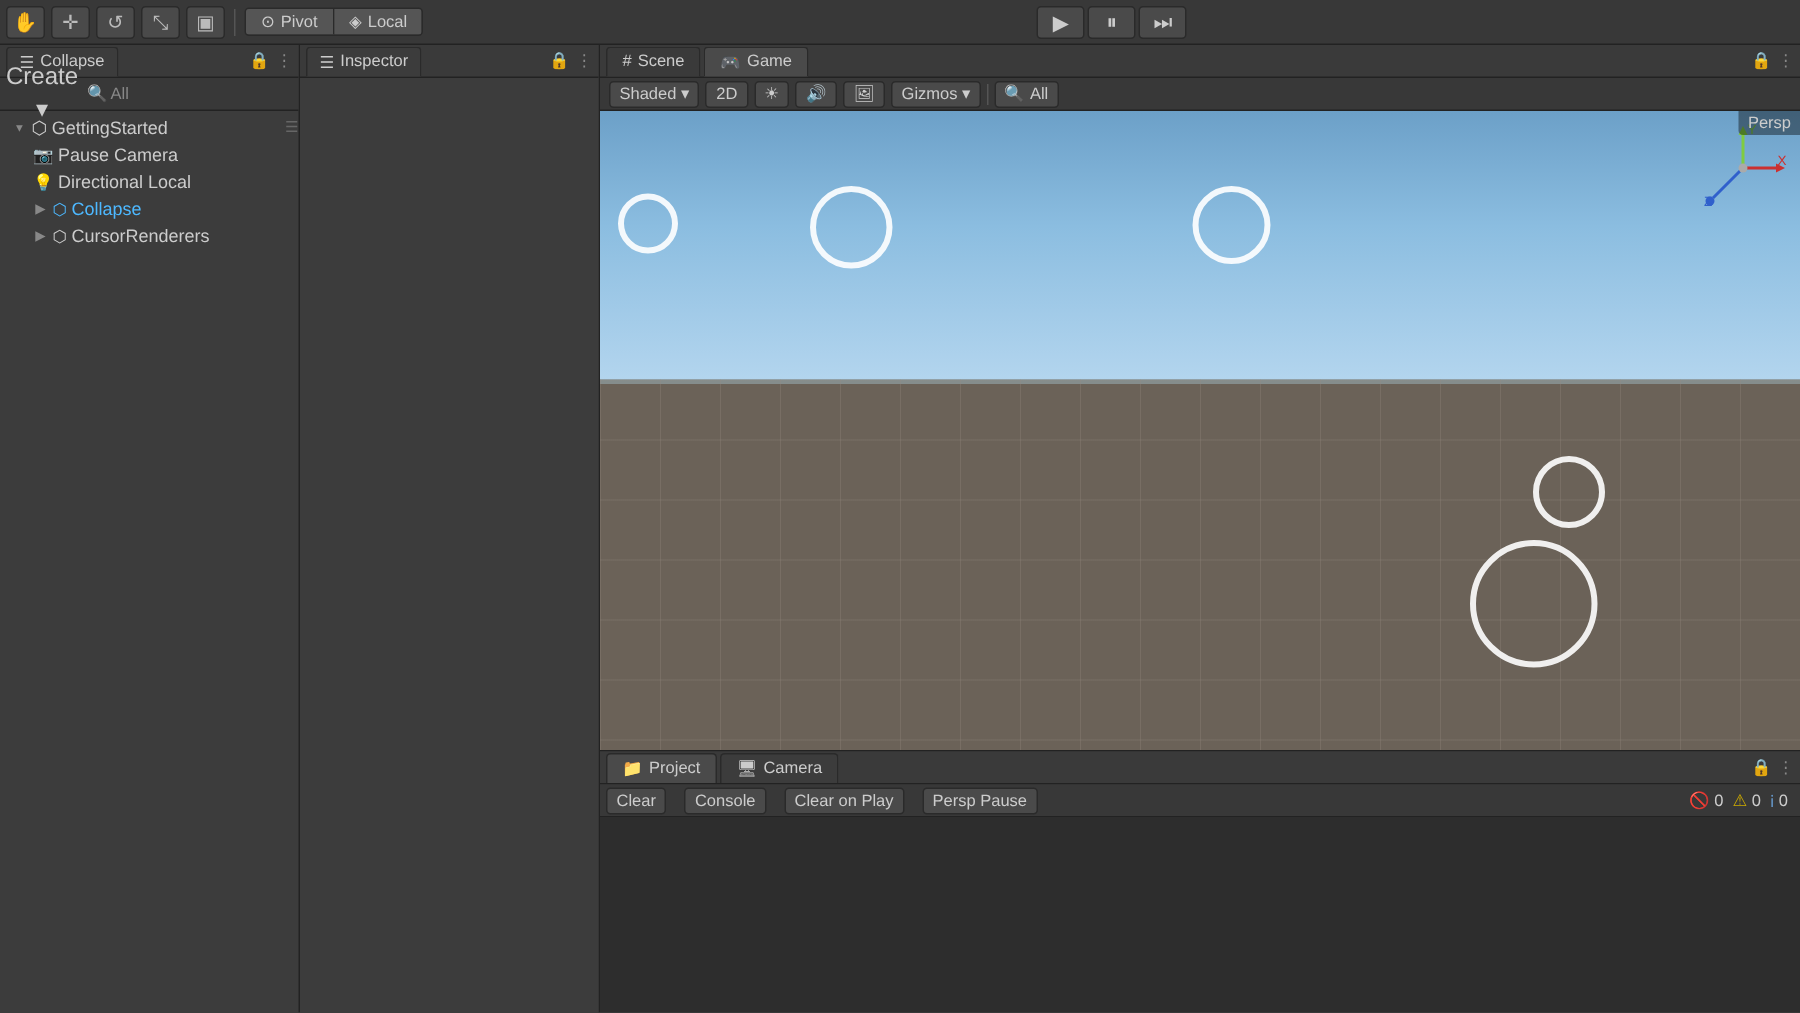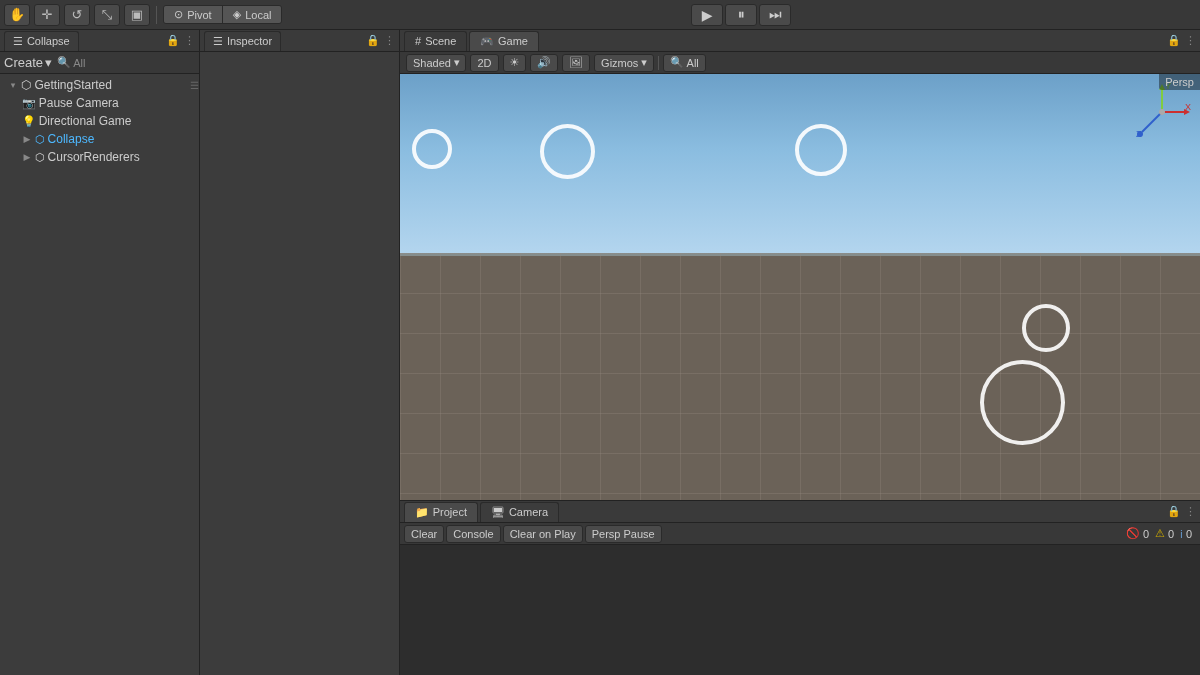--- a/index.html
+++ b/index.html
@@ -136,26 +136,27 @@
     .hierarchy-toolbar {
       height: 22px;
       background: #383838;
       border-bottom: 1px solid #222;
       display: flex;
       align-items: center;
       padding: 0 4px;
       gap: 6px;
     }
     .hierarchy-toolbar .create-btn {
-      font-size: 13px;
+      font-size: 16px;
       color: #ccc;
       cursor: pointer;
       display: flex;
       align-items: center;
       gap: 2px;
+      flex-direction: column;
     }
     .hierarchy-toolbar .search-all {
       font-size: 11px;
       color: #888;
       display: flex;
       align-items: center;
       gap: 2px;
     }
 
     .hierarchy-content {
@@ -388,21 +389,21 @@
       font-size: 11px;
     }
 
     .console-toolbar {
       height: 22px;
       background: #383838;
       border-bottom: 1px solid #222;
       display: flex;
       align-items: center;
       padding: 0 4px;
-      gap: 2px;
+      gap: 12px;
     }
     .console-btn {
       height: 18px;
       padding: 0 6px;
       background: #4a4a4a;
       border: 1px solid #2a2a2a;
       border-radius: 3px;
       display: flex;
       align-items: center;
       font-size: 11px;
@@ -499,21 +500,21 @@
         <span style="margin-left:auto;font-size:10px;color:#666;">☰</span>
       </div>
 
       <div class="hierarchy-item hierarchy-child">
         <span style="font-size:11px;">📷</span>
         <span>Pause Camera</span>
       </div>
 
       <div class="hierarchy-item hierarchy-child">
         <span style="font-size:11px;">💡</span>
-        <span>Directional Game</span>
+        <span>Directional Local</span>
       </div>
 
       <div class="hierarchy-item hierarchy-child" style="color:#4db8ff;">
         <div class="arrow">▶</div>
         <span style="font-size:11px;">⬡</span>
         <span>Collapse</span>
       </div>
 
       <div class="hierarchy-item hierarchy-child">
         <div class="arrow">▶</div>

